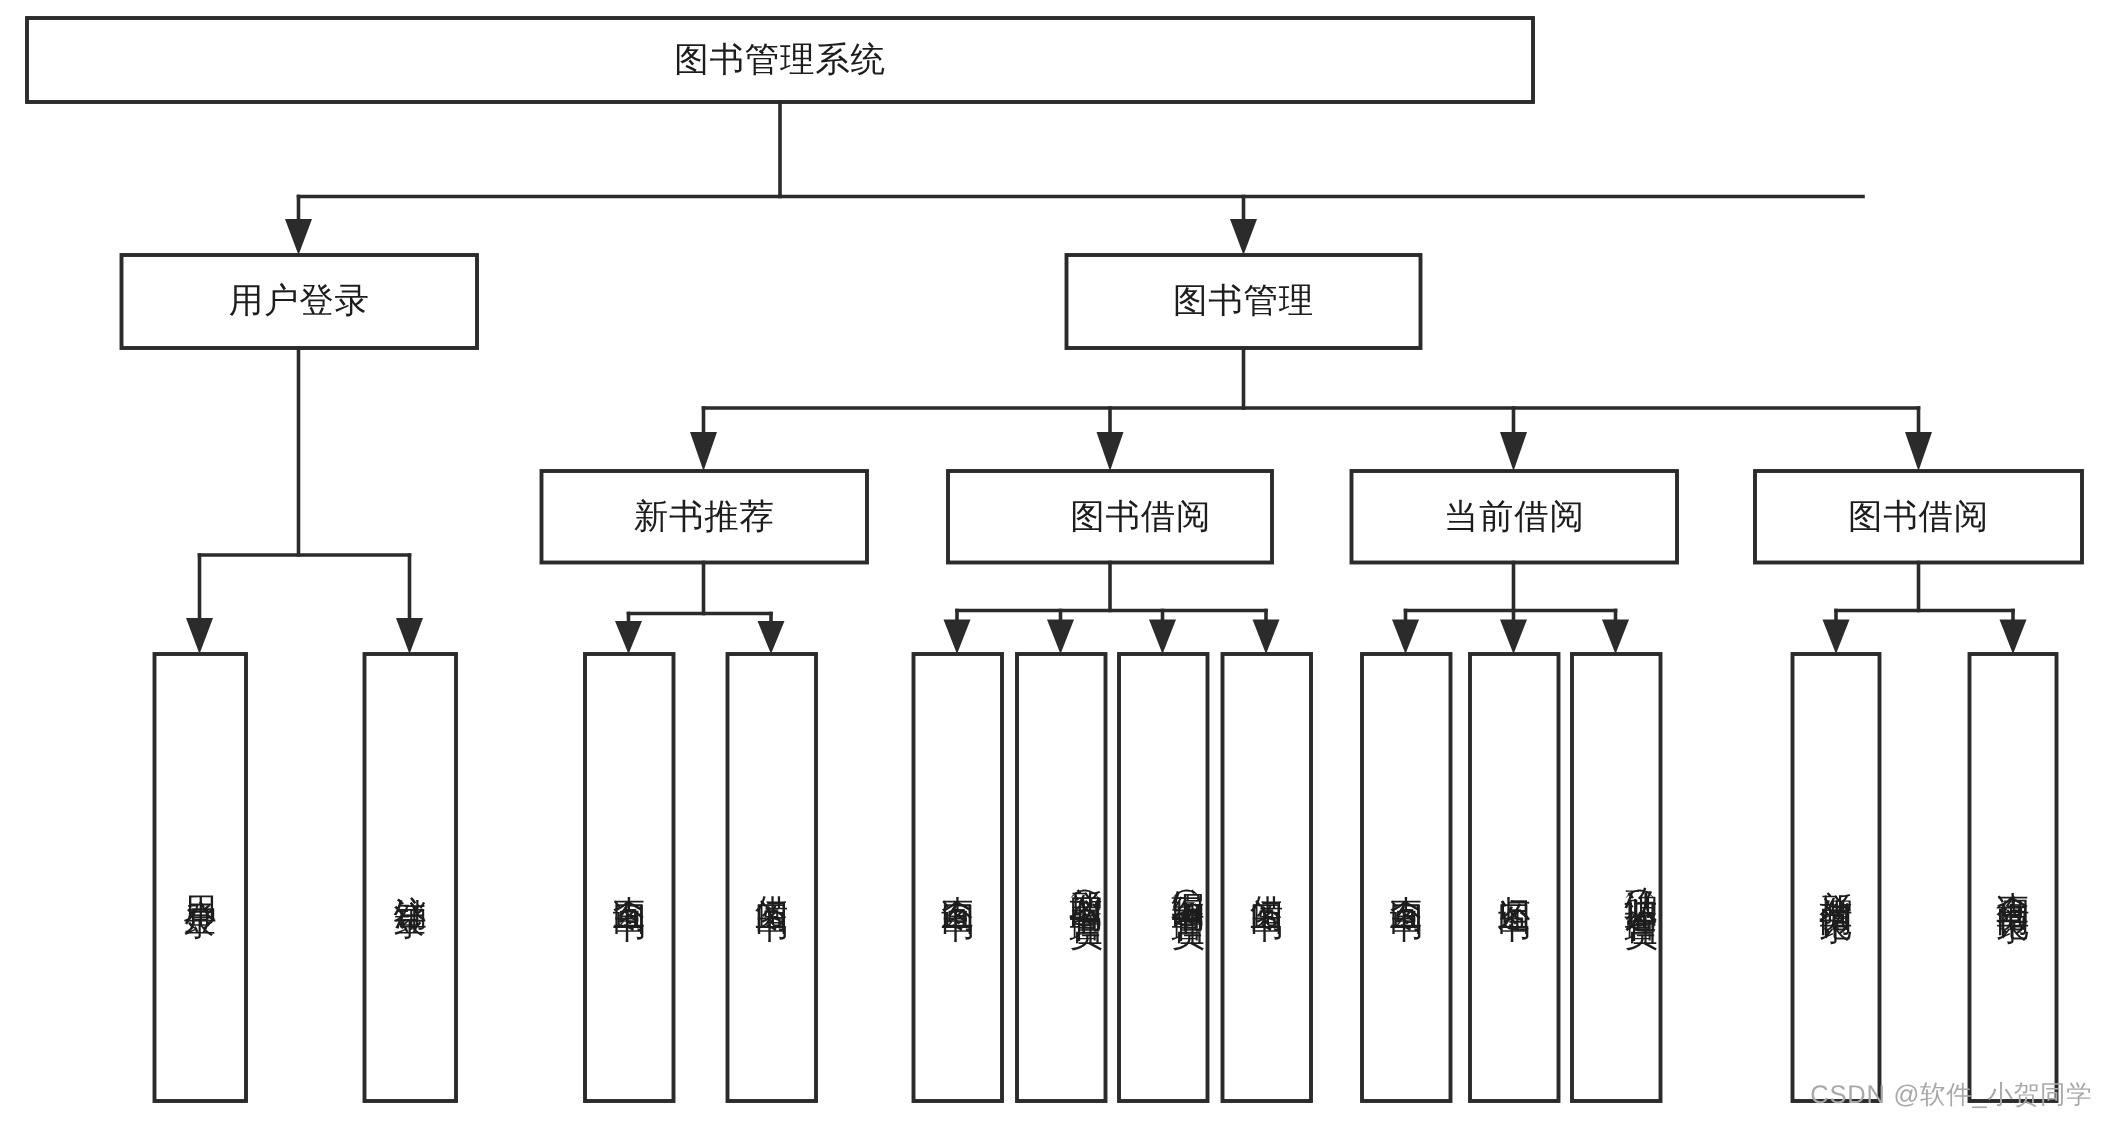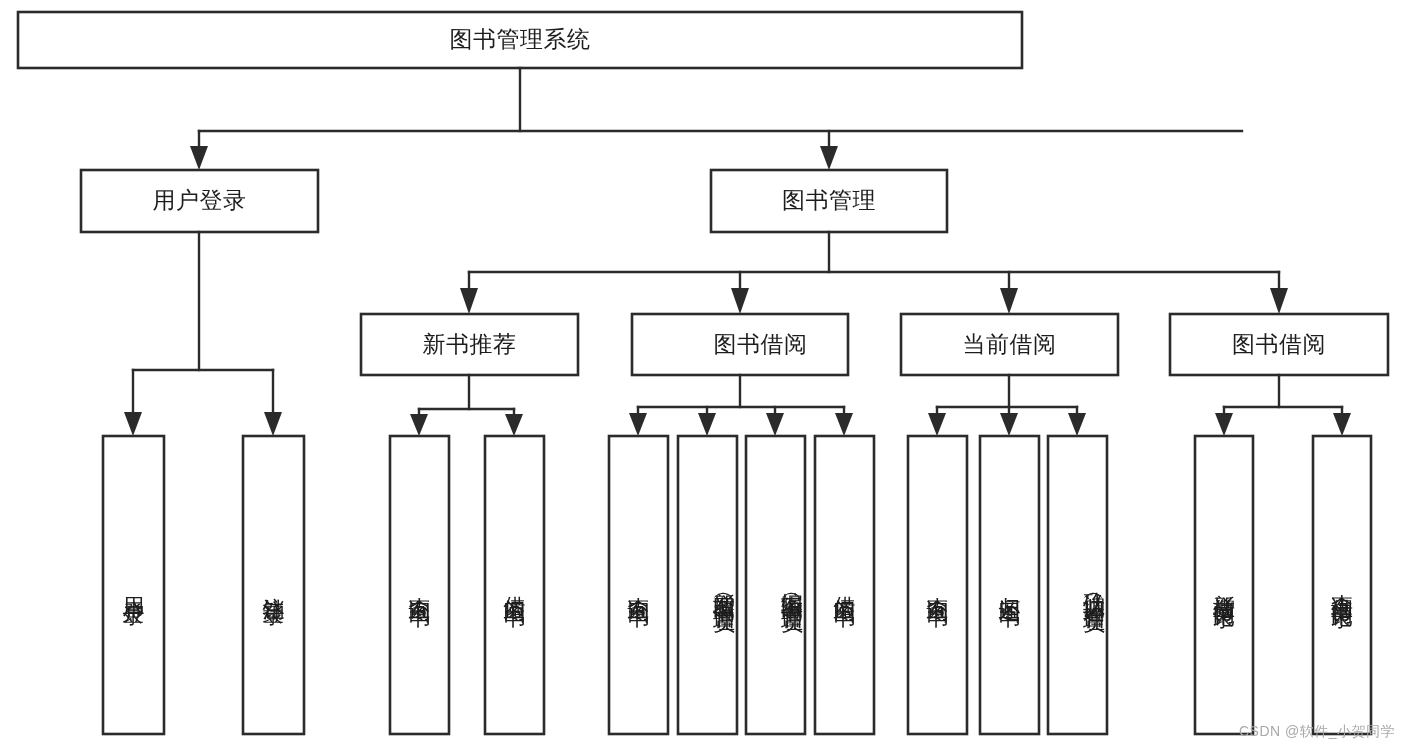--- a/index.html
+++ b/index.html
@@ -66,21 +66,21 @@
     box-sizing: border-box;
   }
   .node-label.vertical.tall {
     align-items: center;
     padding-top: 0;
   }
   .watermark {
     position: absolute;
     right: 10px;
     bottom: 6px;
-    font-size: 14px;
+    font-size: 17px;
     color: #a9a9a9;
     white-space: nowrap;
     letter-spacing: 0.5px;
     pointer-events: none;
   }
 </style>
 </head>
 <body>
 
 <div id="diagram-root">

